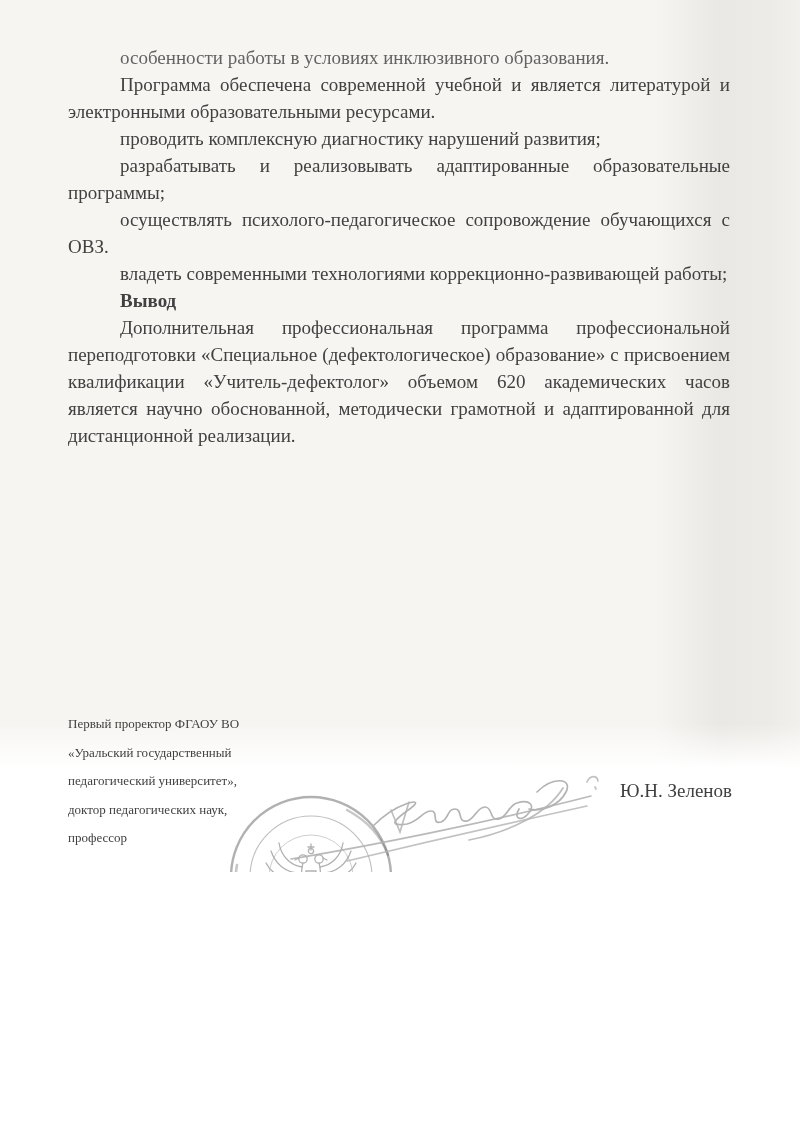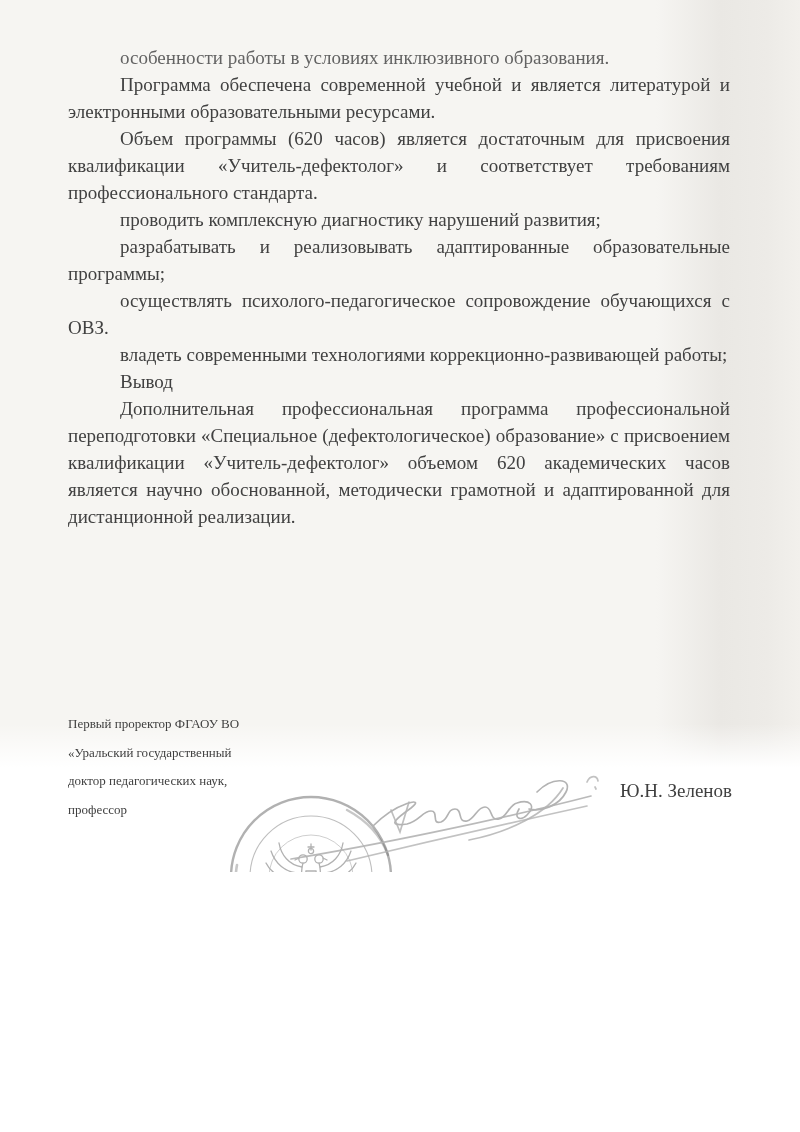--- a/index.html
+++ b/index.html
@@ -16,21 +16,21 @@
   .body-text {
     position: absolute;
     left: 68px; right: 70px; top: 44px;
     font-size: 19px;
     line-height: 27px;
     color: #414141;
     text-align: justify;
   }
   .body-text p { margin: 0; text-indent: 52px; }
   .body-text p.faded { color: #636363; }
-  .body-text p.bold { font-weight: normal; }
+  .body-text p.bold { font-weight: bold; }
   .sig-block {
     position: absolute;
     left: 68px; top: 710px;
     font-size: 13px;
     line-height: 28.5px;
     color: #3f3f3f;
   }
   .sig-name {
     position: absolute;
     right: 68px; top: 780px;
@@ -60,32 +60,32 @@
   }
 </style>
 </head>
 <body>
 
 <div class="page">
 
   <div class="body-text">
     <p class="faded">особенности работы в условиях инклюзивного образования.</p>
     <p>Программа обеспечена современной учебной и является литературой и электронными образовательными ресурсами.</p>
-    <p>Объем программы (620 часов) является достаточным для присвоения квалификации «Учитель-дефектолог» и соответствует требованиям профессионального стандарта.</p>
     <p>проводить комплексную диагностику нарушений развития;</p>
     <p>разрабатывать и реализовывать адаптированные образовательные программы;</p>
     <p>осуществлять психолого-педагогическое сопровождение обучающихся с ОВЗ.</p>
     <p>владеть современными технологиями коррекционно-развивающей работы;</p>
     <p class="bold">Вывод</p>
     <p>Дополнительная профессиональная программа профессиональной переподготовки «Специальное (дефектологическое) образование» с присвоением квалификации «Учитель-дефектолог» объемом 620 академических часов является научно обоснованной, методически грамотной и адаптированной для дистанционной реализации.</p>
   </div>
 
   <div class="sig-block">
     <div>Первый проректор ФГАОУ ВО</div>
     <div>«Уральский государственный</div>
+    <div>педагогический университет»,</div>
     <div>доктор педагогических наук,</div>
     <div>профессор</div>
   </div>
 
   <div class="sig-name">Ю.Н. Зеленов</div>
 
   <div class="date-line">«30» декабря 2025 г.</div>
 
   <svg class="stamp-svg" viewBox="0 0 168 168" aria-hidden="true">
     <defs>

